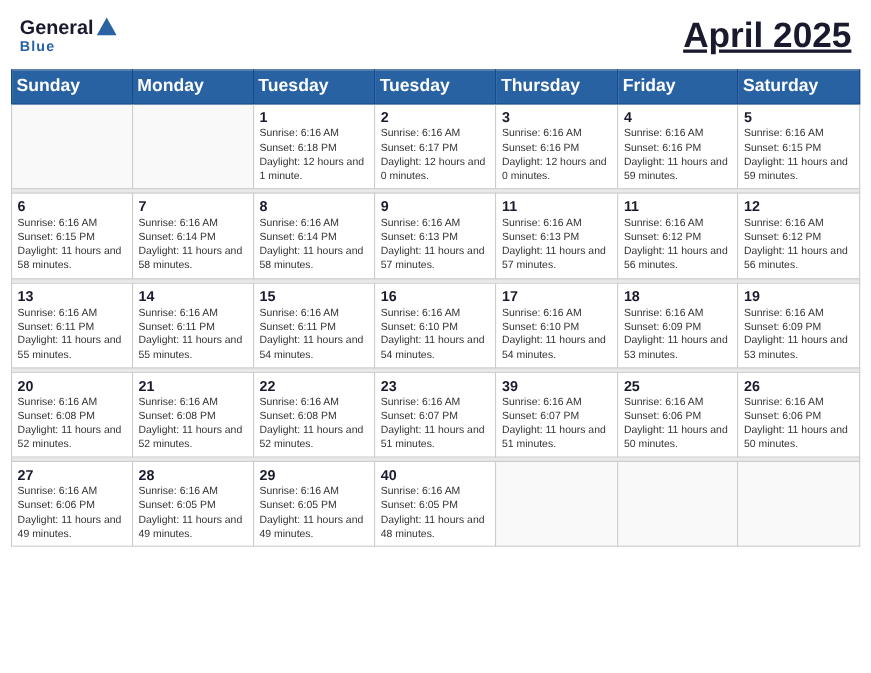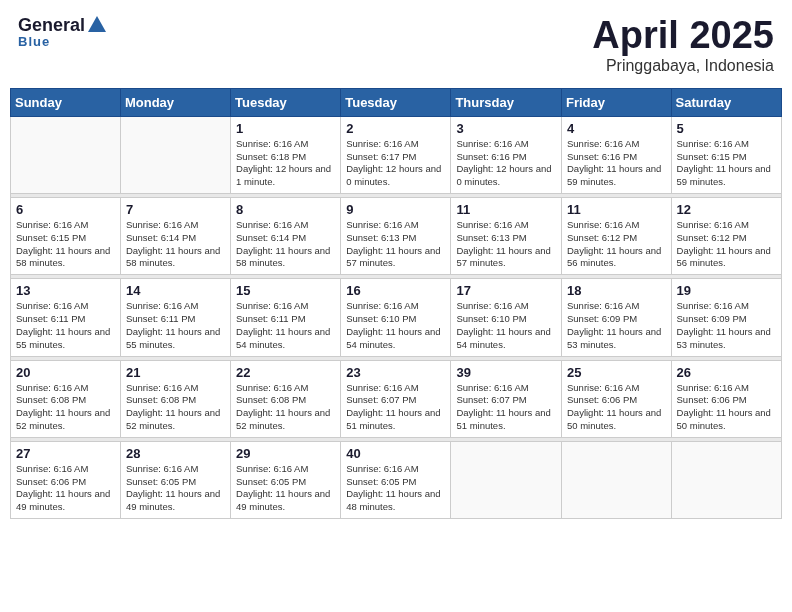--- a/index.html
+++ b/index.html
@@ -35,38 +35,39 @@
       font-size: 13px;
       color: #2962a3;
       font-weight: bold;
       letter-spacing: 1px;
       margin-top: -2px;
     }
     .title-area {
       text-align: right;
     }
     .month-title {
-      font-size: 38px;
+      font-size: 32px;
       font-weight: bold;
       color: #1a1a2e;
       line-height: 1.1;
+      text-decoration: underline;
     }
     .location-title {
       font-size: 16px;
       color: #333;
     }
     .calendar-table {
       width: 100%;
       border-collapse: collapse;
       border: 1px solid #ccc;
     }
     .calendar-table th {
       background-color: #2962a3;
       color: #fff;
-      font-size: 13px;
+      font-size: 16px;
       font-weight: bold;
       padding: 6px 4px;
       text-align: left;
       border: 1px solid #1a4a8a;
       margin-left: 32px;
     }
     .calendar-table td {
       border: 1px solid #ccc;
       vertical-align: top;
       padding: 4px 5px;
@@ -100,21 +101,20 @@
     <div class="logo-top">
       <span class="logo-general">General</span>
       <svg width="22" height="22" viewBox="0 0 22 22" style="margin-left:1px; margin-top:-2px;">
         <polygon points="11,2 20,18 2,18" fill="#2962a3"></polygon>
       </svg>
     </div>
     <span class="logo-subtitle">Blue</span>
   </div>
   <div class="title-area">
     <div class="month-title">April 2025</div>
-    <div class="location-title">Pringgabaya, Indonesia</div>
   </div>
 </div>
 
 <table class="calendar-table">
   <thead>
     <tr>
     <th>Sunday</th>
         <th>Monday</th>
         <th>Tuesday</th>
         <th>Tuesday</th>

